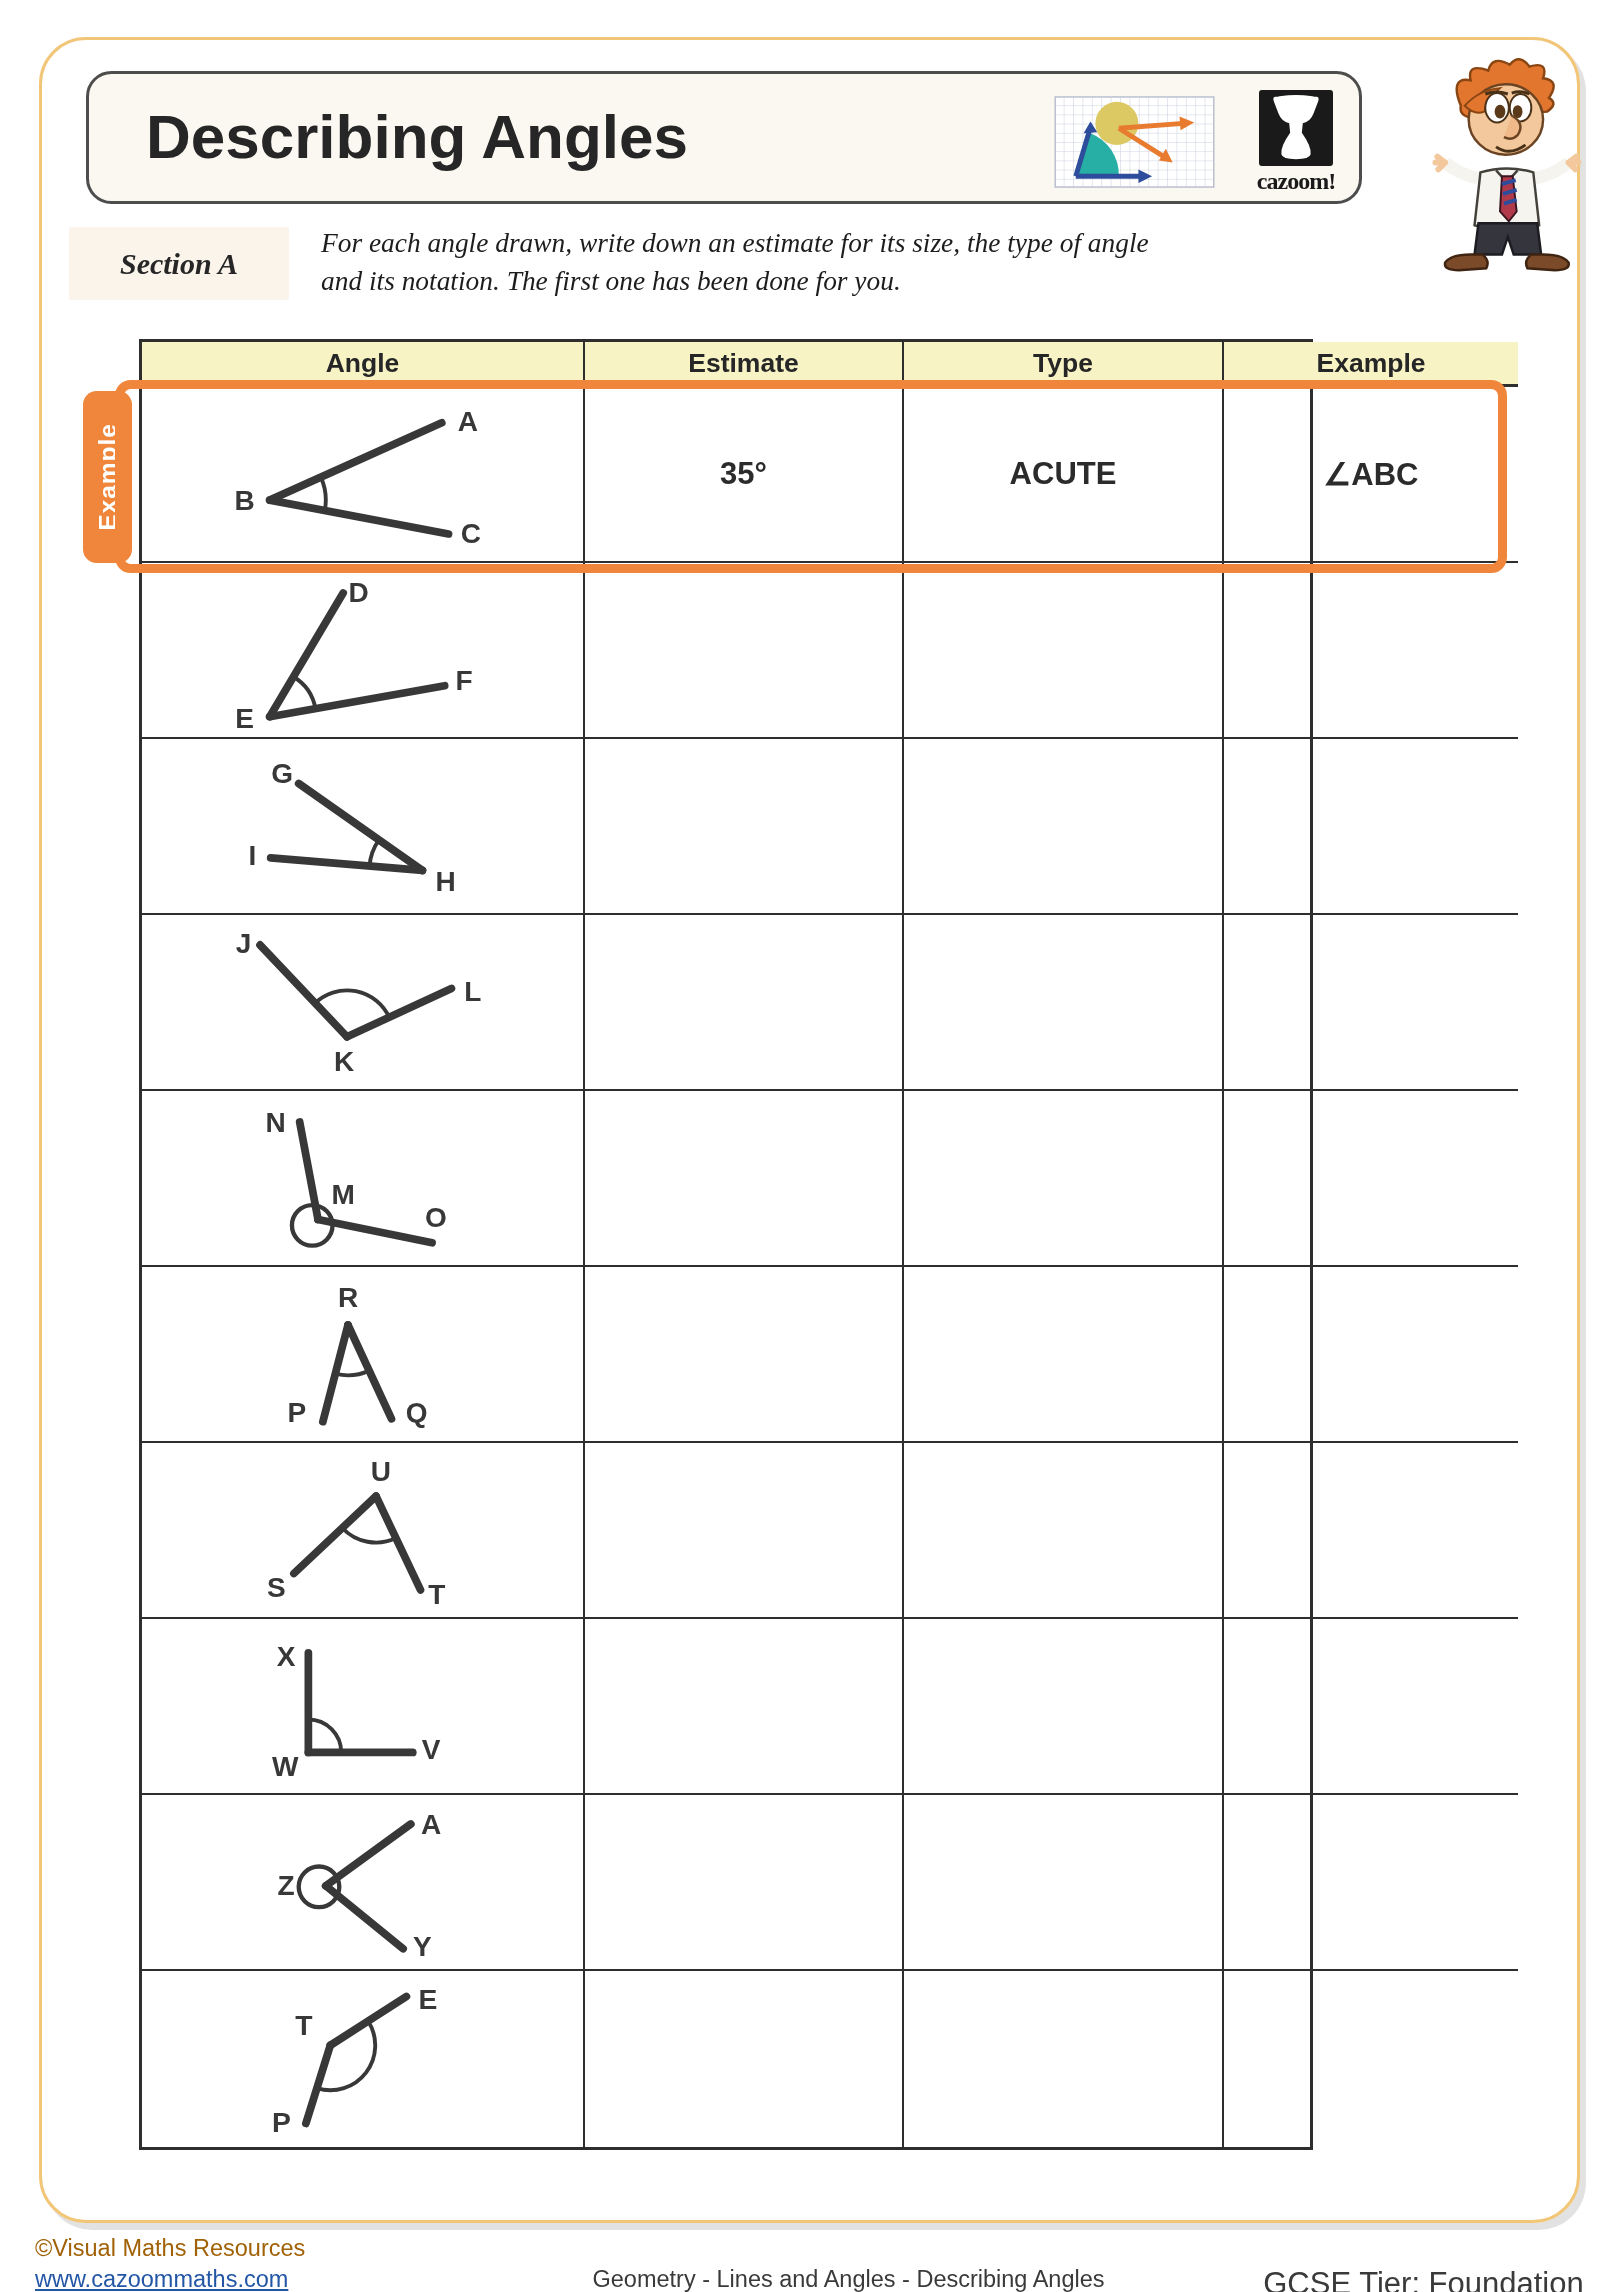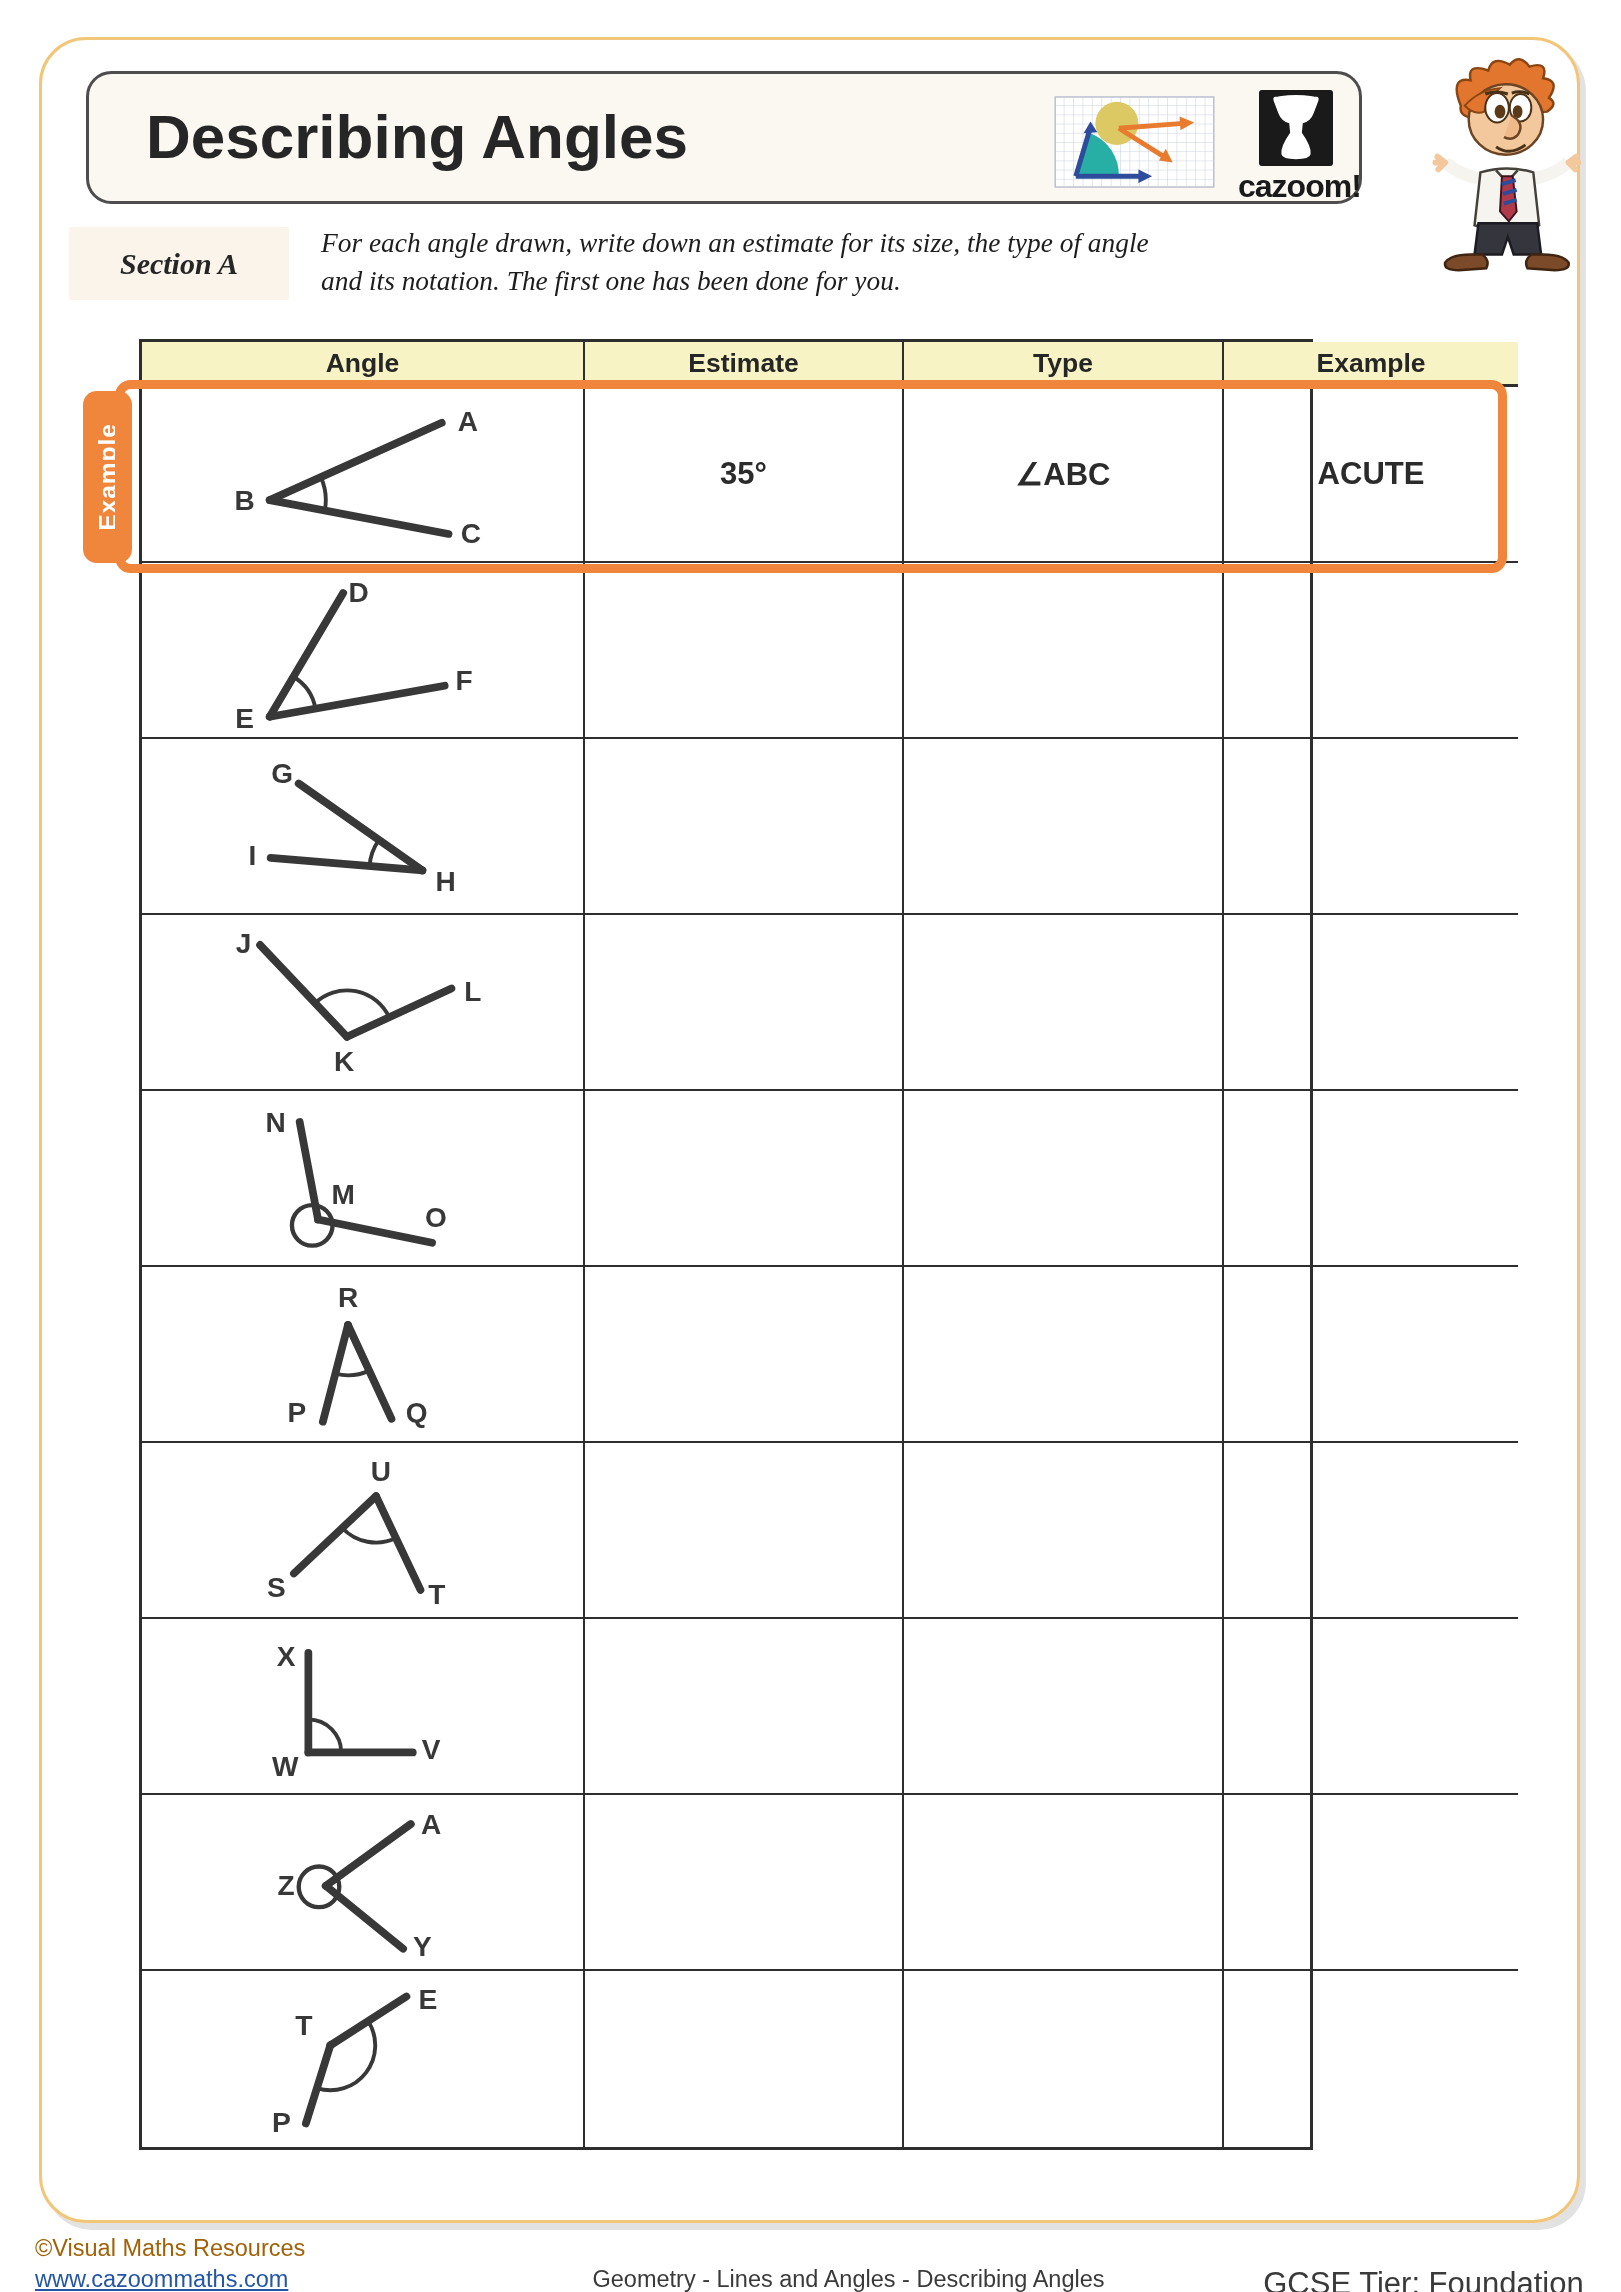--- a/index.html
+++ b/index.html
@@ -10,21 +10,21 @@
     border:3.9px solid #F2C678;border-radius:47px;box-sizing:border-box;
     box-shadow:5.9px 6.9px 0 #E2E2E2;}
 
   .header-box{position:absolute;left:86px;top:71px;width:1276px;height:133px;
     background:#FBF7F1;border:3.9px solid #4D4D4D;border-radius:25.5px;box-sizing:border-box;}
   .title{position:absolute;left:57px;top:0;height:125px;display:flex;align-items:center;
     font-size:62px;font-weight:bold;color:#262626;letter-spacing:0px;}
 
   .chart-icon{position:absolute;left:965px;top:21.6px;width:161px;height:92px;}
   .cazoom-logo{position:absolute;left:1149px;top:15.7px;width:116px;height:110px;text-align:center;}
-  .cazoom-text{font-family:Liberation Sans, sans-serif;font-weight:bold;font-size:32px;
+  .cazoom-text{font-family:Liberation Serif, serif;font-weight:bold;font-size:24px;
     letter-spacing:-1px;color:#1A1A1A;margin-top:-2px;}
 
   .character{position:absolute;left:1402px;top:47px;width:196px;height:235px;}
 
   .section-label{position:absolute;left:69px;top:227px;width:220px;height:73px;
     background:#FAF4EB;border-radius:2px;display:flex;align-items:center;justify-content:center;
     font-family:"Liberation Serif", serif;font-style:italic;font-weight:bold;font-size:30px;color:#262626;}
   .instructions{position:absolute;left:321px;top:225px;width:1039px;
     font-family:"Liberation Serif", serif;font-style:italic;font-size:27.4px;line-height:1.38;color:#1d1d1d;}
 
@@ -152,22 +152,22 @@
             <svg viewBox="0 0 452 180" style="font-size:32px">
               <line x1="130" y1="117" x2="308" y2="37" stroke="#383838" stroke-width="8" stroke-linecap="round"></line>
               <line x1="130" y1="117" x2="315" y2="152" stroke="#383838" stroke-width="8" stroke-linecap="round"></line>
               <path d="M182.9,93.2 A58,58 0 0 1 187,127.8" fill="none" stroke="#383838" stroke-width="4"></path>
               <text x="335" y="36" text-anchor="middle" dominant-baseline="central" font-family="&quot;Liberation Sans&quot;, sans-serif" font-size="29" font-weight="bold" fill="#383838">A</text>
               <text x="104" y="117" text-anchor="middle" dominant-baseline="central" font-family="&quot;Liberation Sans&quot;, sans-serif" font-size="29" font-weight="bold" fill="#383838">B</text>
               <text x="338" y="152" text-anchor="middle" dominant-baseline="central" font-family="&quot;Liberation Sans&quot;, sans-serif" font-size="29" font-weight="bold" fill="#383838">C</text>
             </svg>
           </div>
           <div class="t-cell">35°</div>
+          <div class="t-cell">ACUTE</div>
           <div class="t-cell">∠ABC</div>
-          <div class="t-cell">ACUTE</div>
         </div>
         <div class="t-row">
           <div class="t-cell">
             <svg viewBox="0 0 452 180" style="font-size:32px">
               <line x1="130" y1="159" x2="206" y2="31" stroke="#383838" stroke-width="8" stroke-linecap="round"></line>
               <line x1="130" y1="159" x2="311" y2="127" stroke="#383838" stroke-width="8" stroke-linecap="round"></line>
               <path d="M154.5,117.7 A48,48 0 0 1 177.3,150.7" fill="none" stroke="#383838" stroke-width="4"></path>
               <text x="222" y="30" text-anchor="middle" dominant-baseline="central" font-family="&quot;Liberation Sans&quot;, sans-serif" font-size="29" font-weight="bold" fill="#383838">D</text>
               <text x="104" y="161" text-anchor="middle" dominant-baseline="central" font-family="&quot;Liberation Sans&quot;, sans-serif" font-size="29" font-weight="bold" fill="#383838">E</text>
               <text x="331" y="122" text-anchor="middle" dominant-baseline="central" font-family="&quot;Liberation Sans&quot;, sans-serif" font-size="29" font-weight="bold" fill="#383838">F</text>

